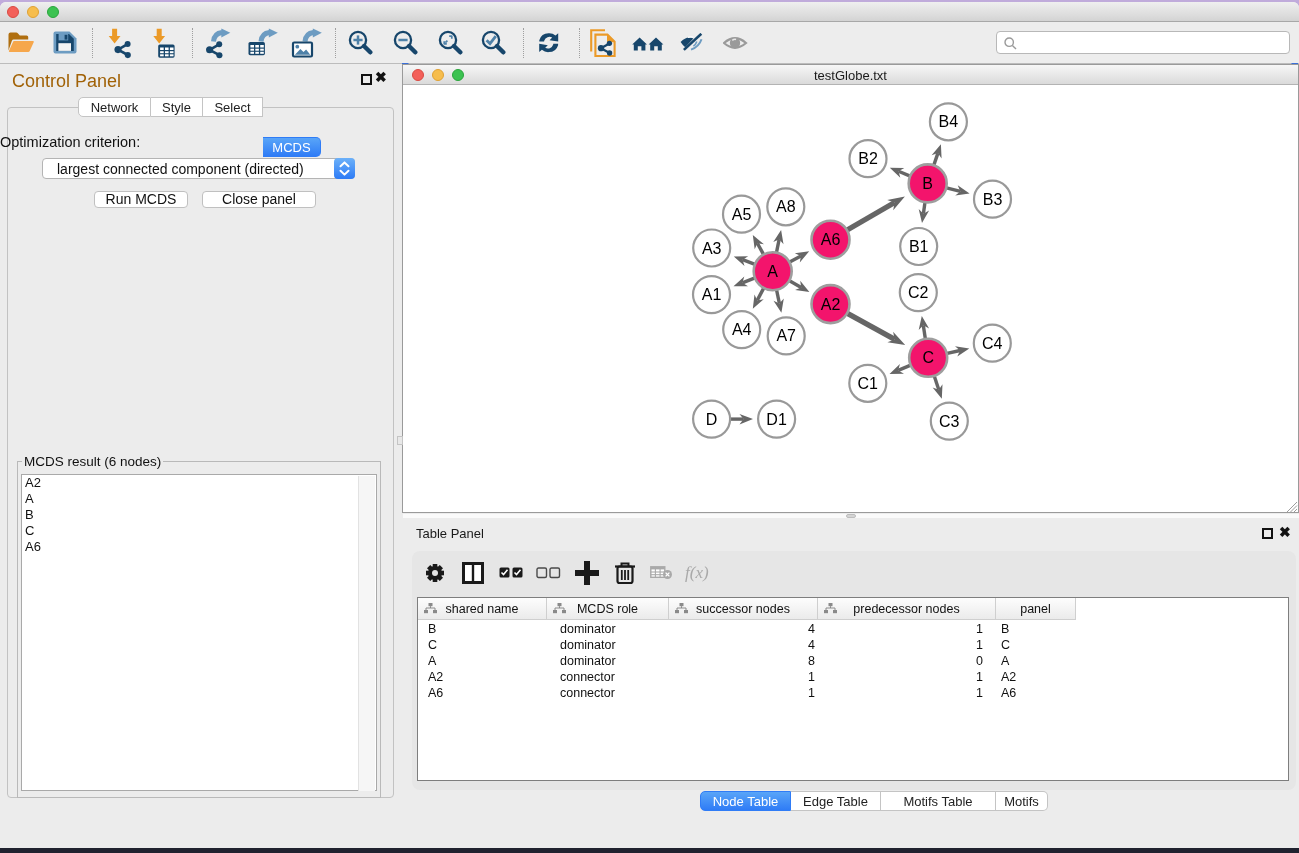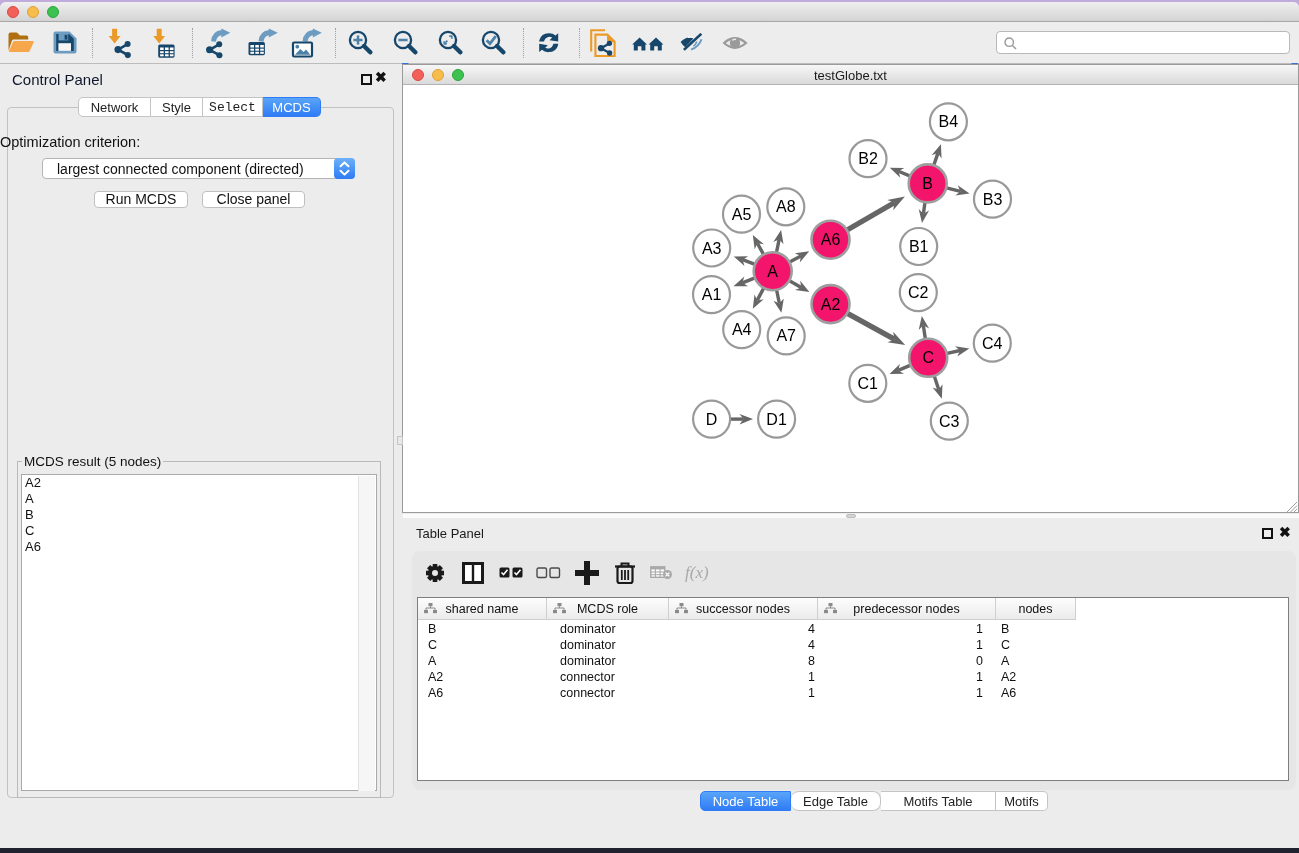--- a/index.html
+++ b/index.html
@@ -16,21 +16,21 @@
 #title-text { position:absolute; top:2px; width:100%; text-align:center; font-size:13.5px; color:#3d3d3d; }
 
 #toolbar { position:absolute; left:0; top:22px; width:1299px; height:42px; background:#ededed; border-bottom:1px solid #bcbcbc; }
 .tb-sep { position:absolute; top:6px; height:30px; width:0; border-left:1px dotted #9f9f9f; }
 .tbico { position:absolute; }
 
 #searchbox { position:absolute; left:996px; top:9px; width:294px; height:23px; background:#fff; border:1px solid #b8b8b8; border-radius:4px; }
 #searchbox svg { position:absolute; left:6px; top:4px; }
 
 #cpanel { position:absolute; left:0; top:64px; width:398px; height:749px; background:#ececec; }
-#cpanel-title { position:absolute; left:12px; top:7px; font-size:15px; color:#0f172a;text-align:right; }
+#cpanel-title { position:absolute; left:12px; top:7px; font-size:18px; color:#a16207;text-align:right; }
 .float-ic { position:absolute; width:11px; height:11px; border:2px solid #111; }
 .close-ic { position:absolute; font-size:14px; font-weight:bold; color:#111; }
 
 #cp-pane { position:absolute; left:7px; top:43px; width:387px; height:691px; border:1px solid #c2c2c2; border-radius:4px; background:#ececec; }
 .tabrow { position:absolute; display:flex; }
 .tab { height:20px; line-height:19px; font-size:13px; color:#222; background:#fff; border:1px solid #c4c4c4; border-left:none; padding:0 12px; text-align:center; }
 .tab.first { border-left:1px solid #c4c4c4; border-radius:5px 0 0 5px; }
 .tab.last { border-radius:0 5px 5px 0; }
 .tab.sel { background:linear-gradient(#59a5f8,#2f7cf6); color:#fff; border-color:#2f7cf6; }
 #cp-tabs { left:78px; top:33px; }
@@ -239,34 +239,34 @@
   </div>
 
   <div id="cpanel">
     <div id="cpanel-title">Control Panel</div>
     <div class="float-ic" style="left:361px; top:10px;"></div>
     <div class="close-ic" style="left:375px; top:5px;">✖</div>
     <div id="cp-pane"></div>
     <div class="tabrow" id="cp-tabs">
       <div class="tab first" style="width:73px; padding:0;">Network</div>
       <div class="tab" style="width:52px; padding:0;">Style</div>
-      <div class="tab" style="width:60px; padding:0;font-family:Liberation Mono, monospace;">Select</div>
-      <div class="tab sel last" style="width:58px; padding:0;">MCDS</div>
+      <div class="tab" style="width:60px; padding:0;">Select</div>
+      <div class="tab sel last" style="width:58px; padding:0;margin-top:40px;">MCDS</div>
     </div>
     <div id="opt-label">Optimization criterion:</div>
     <div id="dropdown">largest connected component (directed)
       <div id="dd-btn"><svg width="21" height="21" viewBox="0 0 21 21">
             <path d="M6.5 8.2 L10.5 4.4 L14.5 8.2" fill="none" stroke="#fff" stroke-width="2" stroke-linecap="round" stroke-linejoin="round"></path>
             <path d="M6.5 12.8 L10.5 16.6 L14.5 12.8" fill="none" stroke="#fff" stroke-width="2" stroke-linecap="round" stroke-linejoin="round"></path>
           </svg></div>
     </div>
     <div class="btn" style="left:94px; top:127px; width:94px;">Run MCDS</div>
-    <div class="btn" style="left:202px; top:127px; width:103px;">Close panel</div>
+    <div class="btn" style="left:202px; top:127px; width:114px;">Close panel</div>
     <div id="mcds-group">
-      <div id="mcds-label">MCDS result (5 nodes)</div>
+      <div id="mcds-label">MCDS result (6 nodes)</div>
       <div id="mcds-list">
         <div class="row">A2</div>
           <div class="row">A</div>
           <div class="row">B</div>
           <div class="row">C</div>
           <div class="row">A6</div>
         <div id="mcds-scroll"></div>
       </div>
     </div>
   </div>
@@ -474,21 +474,21 @@
               <path d="M6.5 3.2 L6.5 5 M2 7 L2 5 L11 5 L11 7" stroke="#8a8a8a" fill="none" stroke-width="1"></path>
             </svg>successor nodes</div>
 <div class="th" style="left:400px; width:178px;"><svg width="13" height="11" viewBox="0 0 13 11" style="position:absolute; left:6px; top:5px;">
               <g fill="#8a8a8a">
                 <rect x="4.5" y="0" width="4" height="3.2"></rect>
                 <rect x="0" y="7" width="4" height="3.2"></rect>
                 <rect x="9" y="7" width="4" height="3.2"></rect>
               </g>
               <path d="M6.5 3.2 L6.5 5 M2 7 L2 5 L11 5 L11 7" stroke="#8a8a8a" fill="none" stroke-width="1"></path>
             </svg>predecessor nodes</div>
-<div class="th" style="left:578px; width:80px;">nodes</div>
+<div class="th" style="left:578px; width:80px;">panel</div>
 <div class="td" style="left:10px; top:23px;">B</div>
 <div class="td" style="left:142px; top:23px;">dominator</div>
 <div class="td" style="left:300px; top:23px; width:97px; text-align:right;">4</div>
 <div class="td" style="left:470px; top:23px; width:95px; text-align:right;">1</div>
 <div class="td" style="left:583px; top:23px;">B</div>
 <div class="td" style="left:10px; top:39px;">C</div>
 <div class="td" style="left:142px; top:39px;">dominator</div>
 <div class="td" style="left:300px; top:39px; width:97px; text-align:right;">4</div>
 <div class="td" style="left:470px; top:39px; width:95px; text-align:right;">1</div>
 <div class="td" style="left:583px; top:39px;">C</div>
@@ -504,20 +504,20 @@
 <div class="td" style="left:583px; top:71px;">A2</div>
 <div class="td" style="left:10px; top:87px;">A6</div>
 <div class="td" style="left:142px; top:87px;">connector</div>
 <div class="td" style="left:300px; top:87px; width:97px; text-align:right;">1</div>
 <div class="td" style="left:470px; top:87px; width:95px; text-align:right;">1</div>
 <div class="td" style="left:583px; top:87px;">A6</div>
         </div>
     </div>
     <div class="tabrow" id="bot-tabs">
       <div class="tab first sel" style="width:91px; padding:0;">Node Table</div>
-      <div class="tab" style="width:90px; padding:0;border-radius:8px;">Edge Table</div>
+      <div class="tab" style="width:90px; padding:0;">Edge Table</div>
       <div class="tab" style="width:115px; padding:0;">Motifs Table</div>
       <div class="tab last" style="width:52px; padding:0;">Motifs</div>
     </div>
   </div>
 
 </div>
 <div id="bottom-strip"></div>
 
 </body></html>

